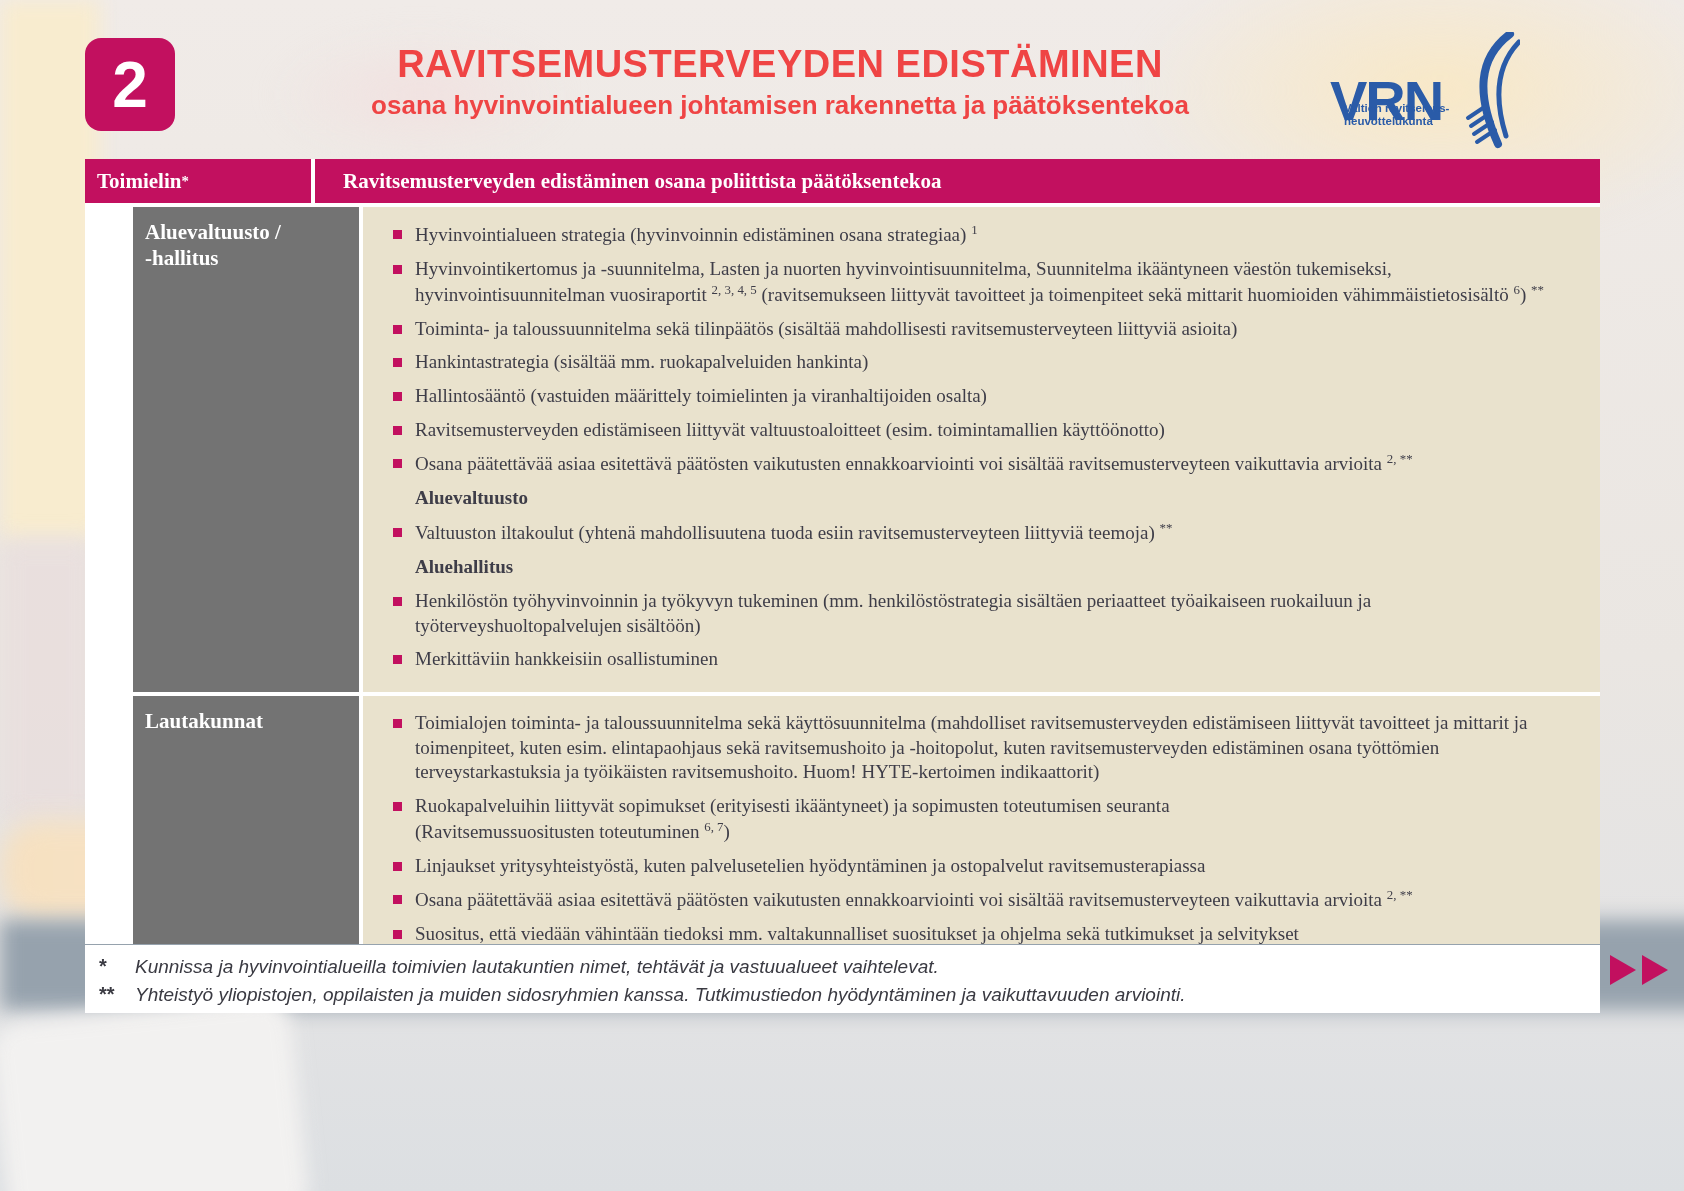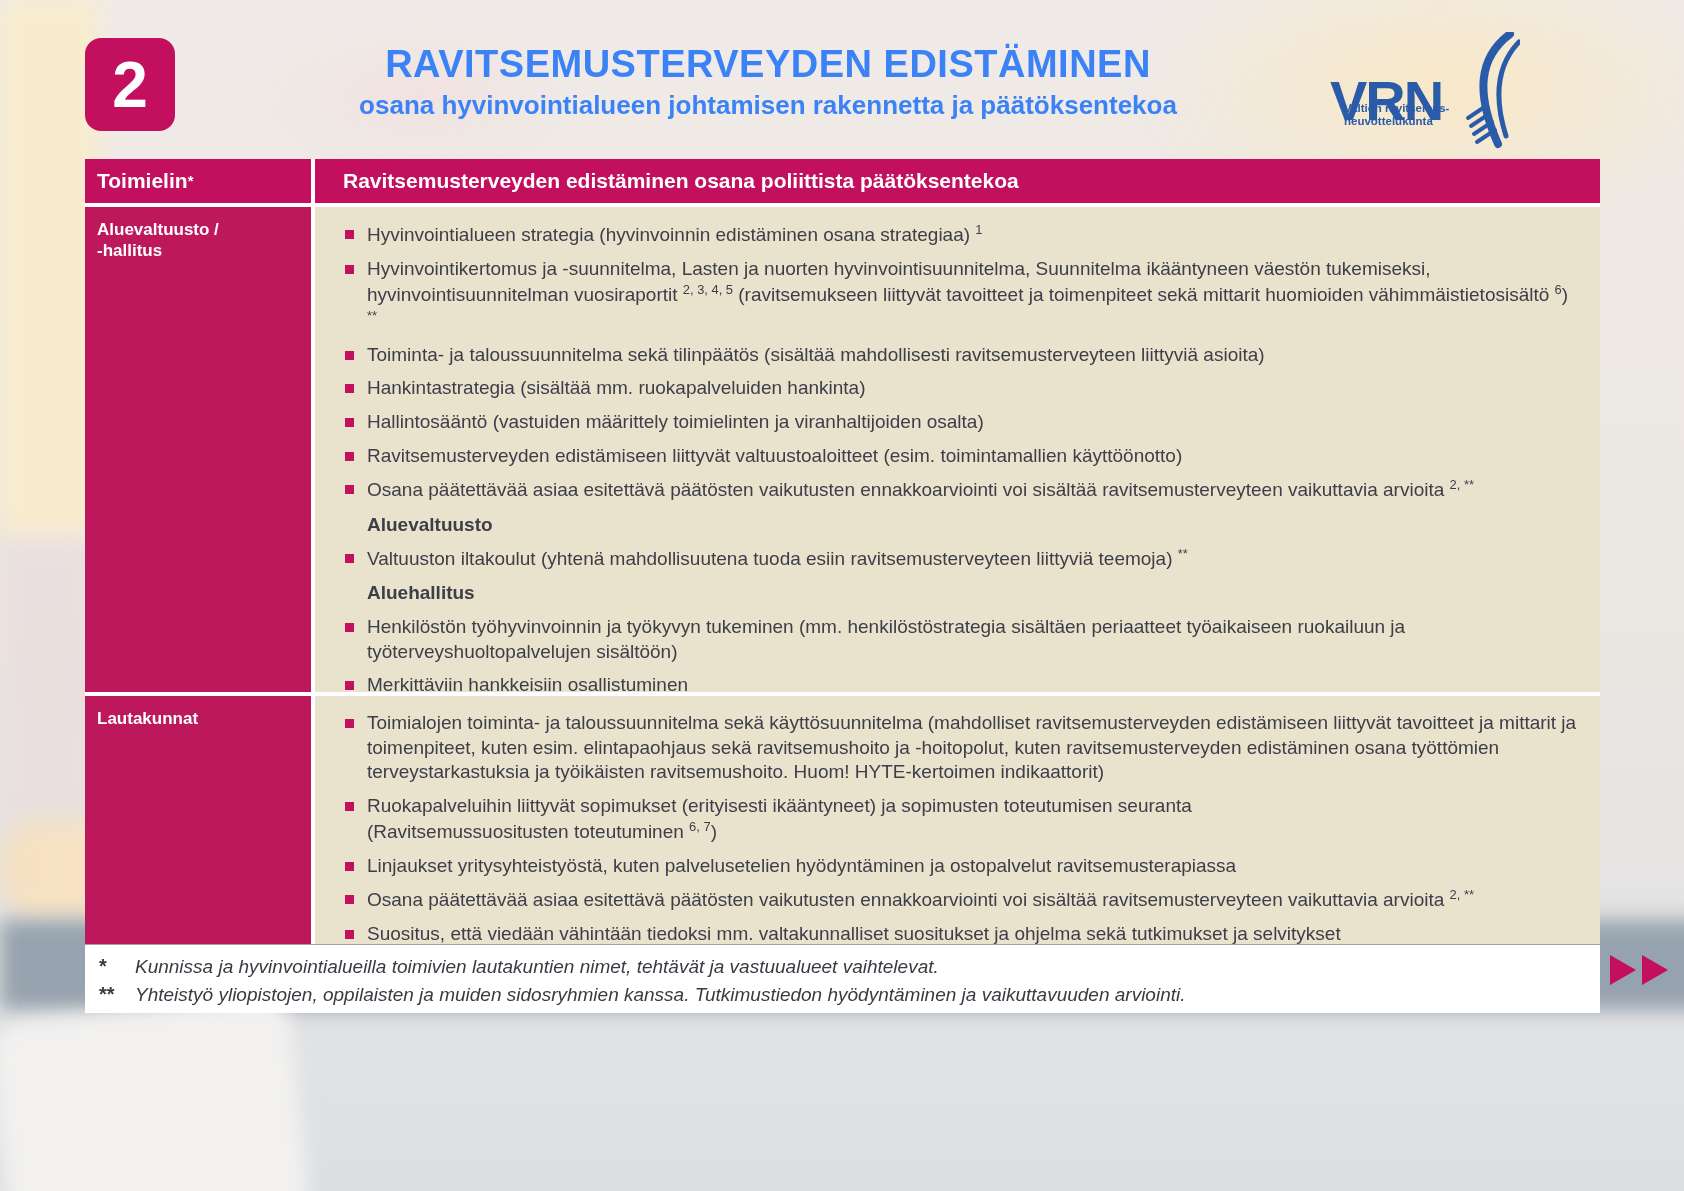--- a/index.html
+++ b/index.html
@@ -20,38 +20,38 @@
   .band-warm{left:140px;top:1038px;width:1430px;height:100px;border-radius:40px;
     background:linear-gradient(90deg,#F6E0C0,#F9E9D0 40%,#F2E5D1);filter:blur(13px);}
   .band-gray{left:-30px;top:1128px;width:1750px;height:90px;background:#96A2AD;filter:blur(10px);}
   .chair{background:#FAF9F8;filter:blur(9px);}
   .chair-left{left:-70px;top:1000px;width:300px;height:220px;border-radius:30px;transform:rotate(-6deg);background:#F2F1F0;}
   
   .badge{position:absolute;left:85px;top:38px;width:90px;height:93px;border-radius:16px;
     background:#C2105F;color:#fff;font-size:64px;font-weight:bold;
     display:flex;align-items:center;justify-content:center;}
   
-  .titles{position:absolute;left:148px;top:44px;width:1240px;text-align:center;color:#3b82f6;}
+  .titles{position:absolute;left:160px;top:44px;width:1240px;text-align:center;color:#ef4444;}
   .title{font-size:38px;font-weight:bold;letter-spacing:.5px;line-height:1.1;}
   .subtitle{font-size:26px;font-weight:bold;margin-top:4px;}
   
   .logo{position:absolute;left:1322px;top:38px;width:180px;height:100px;color:#2A5BA8;}
   .logo-vrn{position:absolute;left:8px;top:2px;font-size:56px;font-weight:bold;letter-spacing:-2px;margin-top:28px;}
   .logo-sub{position:absolute;left:22px;top:64px;font-size:11.5px;font-weight:bold;line-height:1.15;}
   .logo-swoosh{position:absolute;left:118px;top:-6px;}
   
-  .table{position:absolute;left:85px;top:159px;width:1515px;background:#FFFFFF;}
+  .table{position:absolute;left:85px;top:159px;width:1515px;background:#FFFFFF;font-family:Liberation Serif, serif;}
   .thead,.trow{display:flex;gap:4px;margin-bottom:4px;}
   .th{background:#C2105F;color:#fff;font-weight:bold;font-size:21px;height:44px;display:flex;align-items:center;}
   .th-left{width:226px;flex:none;padding-left:12px;box-sizing:border-box;}
   .th-right{flex:1;padding-left:28px;box-sizing:border-box;text-align:right;}
   .th sup{font-size:.7em;}
   .trow:last-child{margin-bottom:0;}
-  .cell-left{width:226px;flex:none;background:#be185d;color:#fff;font-weight:bold;font-size:17px;
-    line-height:1.25;padding:12px 8px 0 12px;box-sizing:border-box;white-space:pre-wrap;}
+  .cell-left{width:226px;flex:none;background:#737373;color:#fff;font-weight:bold;font-size:21px;
+    line-height:1.25;padding:12px 8px 0 12px;box-sizing:border-box;white-space:pre-wrap;margin-left:48px;}
   .cell-right{flex:1;background:#E9E2CD;padding:15px 20px 0 28px;box-sizing:border-box;overflow:hidden;}
   .trow-0 .cell-left,.trow-0 .cell-right{height:485px;}
   .trow-1 .cell-left,.trow-1 .cell-right{height:248px;}
   .item{display:flex;margin-bottom:9px;}
   .sq{width:9px;height:9px;background:#C2105F;margin:8px 13px 0 2px;flex:none;}
   .itext{font-size:19px;color:#3E3D48;line-height:1.3;white-space:pre-wrap;}
   .itext sup{font-size:.68em;}
   .item-heading{padding-left:24px;margin-top:2px;margin-bottom:9px;text-align:right;}
   .item-heading .itext{font-weight:bold;}
   

